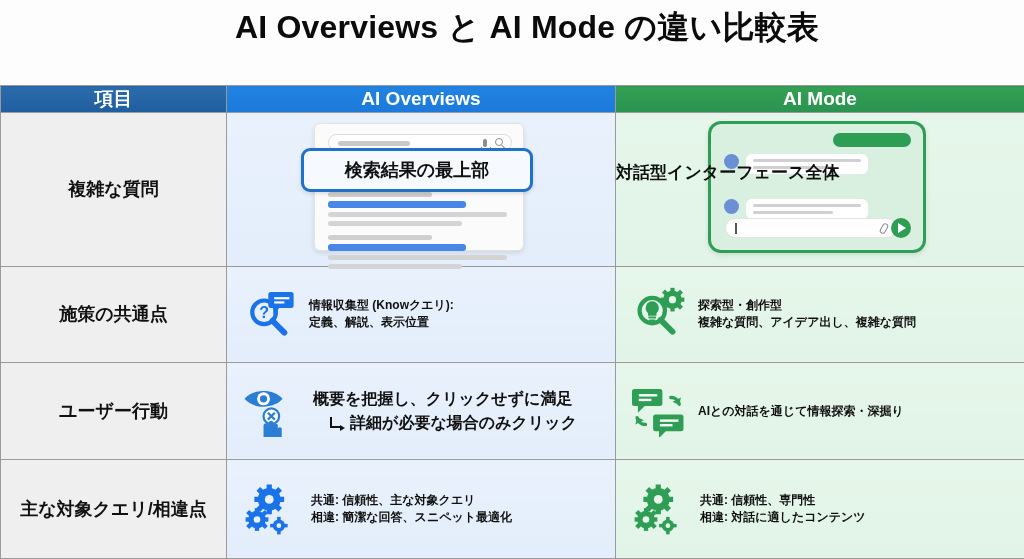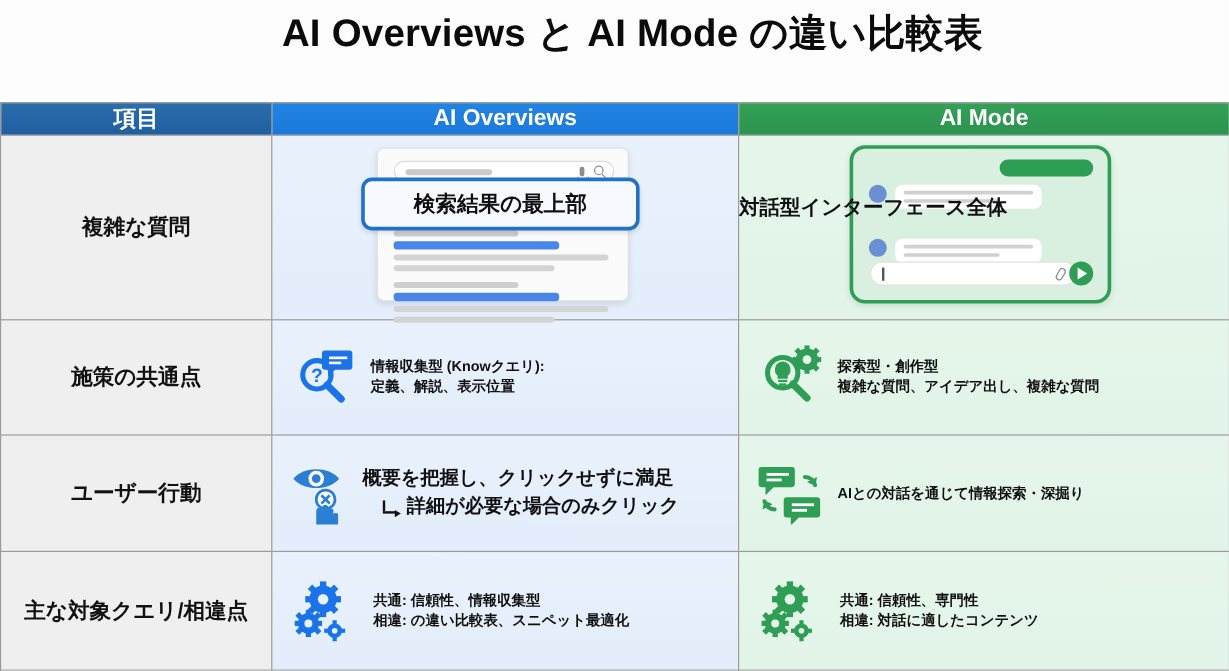--- a/index.html
+++ b/index.html
@@ -153,21 +153,21 @@
   .chat-send::after {
     content:""; position:absolute; left:7px; top:5px;
     border-left: 8px solid #fff; border-top: 5px solid transparent; border-bottom: 5px solid transparent;
   }
   .chat-label {
     position: absolute; left: 0; right: 0; top: 48px; text-align: left;
     font-size: 17px; font-weight: bold; color: #101010; z-index: 5;
   }
 
   
-  .ov-behavior { display:flex; align-items:center; height:100%; padding: 0 8px 0 14px; gap: 9px; }
+  .ov-behavior { display:flex; align-items:center; height:100%; padding: 0 8px 0 14px; gap: 20px; }
   .ov-behavior .lines { font-size: 16px; font-weight: bold; color:#101010; line-height:1.5; }
   .ov-behavior .sub { display:flex; align-items:center; gap:5px; padding-left: 16px; }
   .arrow-turn { display:inline-block; width:16px; height:12px; position:relative; flex:0 0 auto; }
   .arrow-turn::before {
     content:""; position:absolute; left:1px; top:0; width:1.8px; height:9px; background:#111;
   }
   .arrow-turn::after {
     content:""; position:absolute; left:1px; bottom:1px; width:11px; height:1.8px; background:#111;
   }
   .arrow-head {
@@ -387,22 +387,22 @@
               <g fill="#1a73e8">
                 <circle cx="41" cy="51" r="7"></circle>
                 <rect x="39" y="41" width="4" height="5"></rect>
                   <rect x="39" y="56" width="4" height="5"></rect>
                 <rect x="31" y="49" width="5" height="4"></rect>
                   <rect x="46" y="49" width="5" height="4"></rect>
               </g>
               <circle cx="41" cy="51" r="2.7" fill="#e9f1fc"></circle>
             </svg>
             <div class="txt">
-              <span>共通: 信頼性、情報収集型</span>
-              <span class="l2">相違: の違い比較表、スニペット最適化</span>
+              <span>共通: 信頼性、主な対象クエリ</span>
+              <span class="l2">相違: 簡潔な回答、スニペット最適化</span>
             </div>
           </div>
         </td>
 
         <td class="c-mode">
           <div class="cellpad">
             <svg class="ic" width="56" height="56" viewBox="0 0 64 64">
               <g fill="#2e9e55">
                 <circle cx="30" cy="21" r="13"></circle>
                 <rect x="27" y="4" width="6" height="7"></rect>

